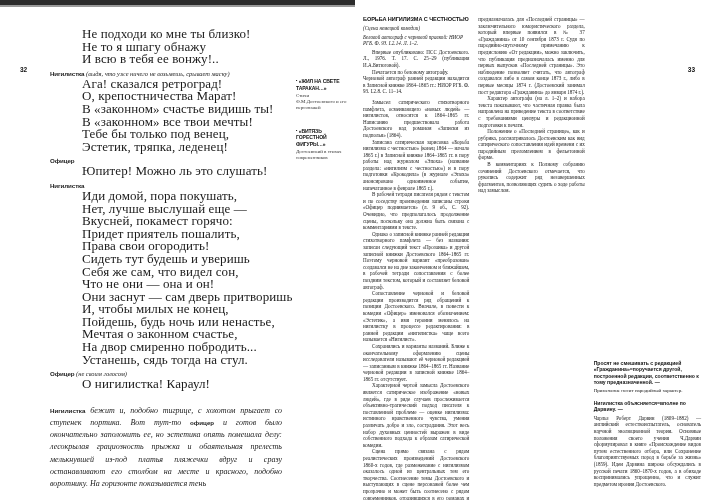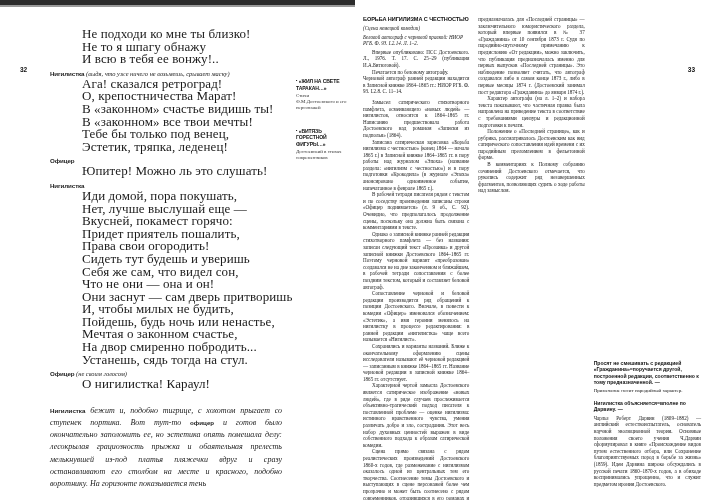--- a/index.html
+++ b/index.html
@@ -152,21 +152,21 @@
         </div>
         <div class="vline">Иди домой, пора покушать,</div>
         <div class="vline">Нет, лучше выслушай еще —</div>
         <div class="vline">Вкусней, покамест горячо:</div>
         <div class="vline">Придет приятель пошалить,</div>
         <div class="vline">Права свои огородить!</div>
         <div class="vline">Сидеть тут будешь и уверишь</div>
         <div class="vline">Себя же сам, что видел сон,</div>
         <div class="vline">Что не они — она и он!</div>
         <div class="vline">Они заснут — сам дверь притворишь</div>
-        <div class="vline">И, чтобы милых не будить,</div>
+        <div class="vline">И, чтобы милых не конец,</div>
         <div class="vline">Пойдешь, будь ночь или ненастье,</div>
         <div class="vline">Мечтая о законном счастье,</div>
         <div class="vline">На двор смиренно побродить...</div>
         <div class="vline">Устанешь, сядь тогда на стул.</div>
       </div>
 
       <div>
         <div class="speaker">
           <span>Офицер</span>
           <span class="dir">(не своим голосом)</span>

